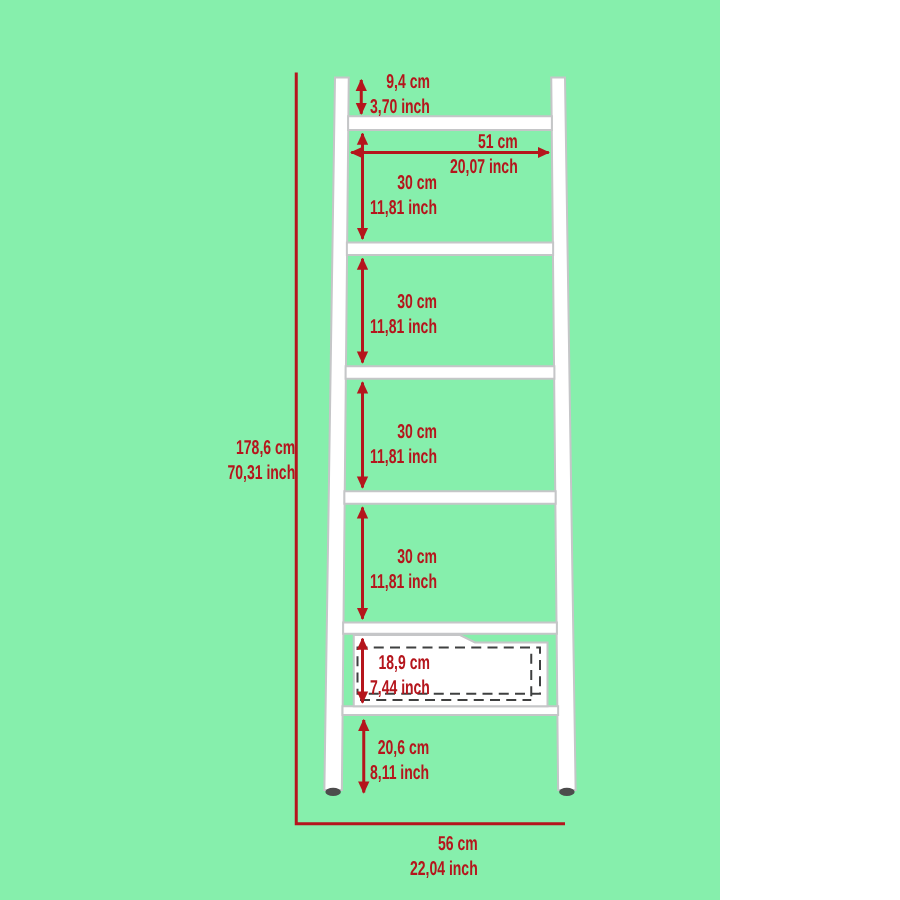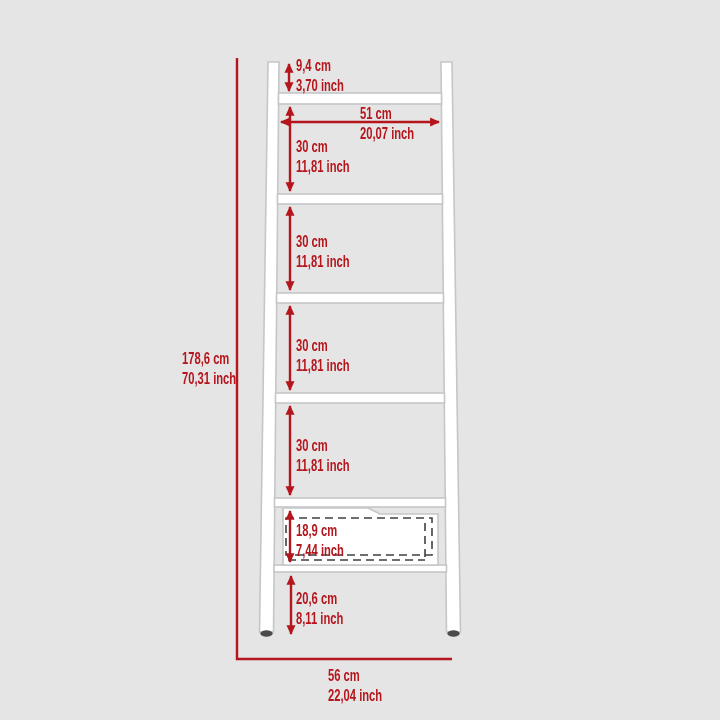--- a/index.html
+++ b/index.html
@@ -1,21 +1,22 @@
 <!DOCTYPE html>
 <html><head>
 <meta charset="utf-8">
 <style>
   html,body{margin:0;padding:0;background:#fff;}
   .stage{
     position:relative;
-    width:720px;height:720px;
-    background:#e5e5e5;
+    width:576px;height:720px;
+    background:#86efac;
     overflow:hidden;
     font-family:"Liberation Sans", sans-serif;
+    text-align:right;
   }
   .stage svg{position:absolute;left:0;top:0;}
   .dim-label{
     position:absolute;
     color:#b5151c;
     font-weight:bold;
     font-size:16px;
     line-height:20px;
     white-space:nowrap;
     transform:scaleX(0.70);

